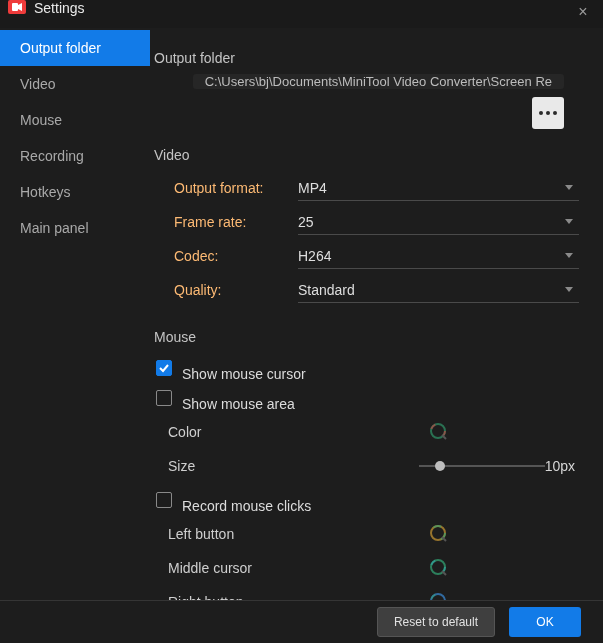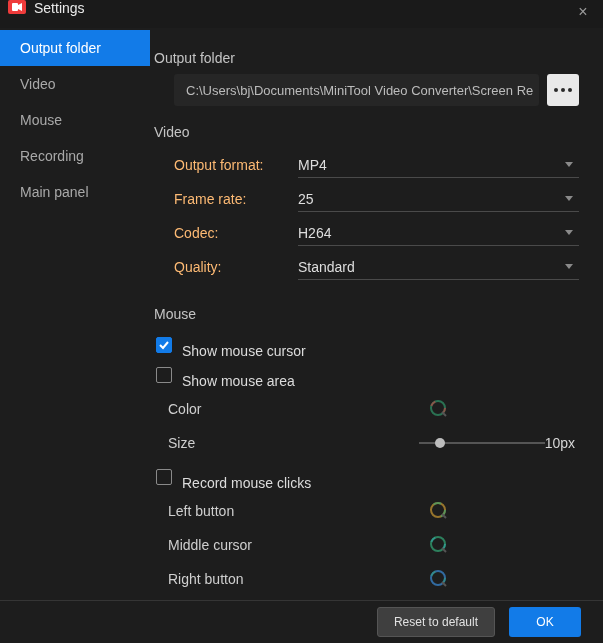--- a/index.html
+++ b/index.html
@@ -74,22 +74,23 @@
   }
   .section-title {
     color: #c4c4c4;
     font-size: 14px;
     margin: 10px 0 8px 0;
   }
   
   .folder-row {
     display: flex;
     gap: 8px;
-    margin: 8px 0 18px 20px;
+    margin: 8px 15px 18px 20px;
     align-items: flex-end;
+    flex-direction: column;
   }
   .folder-input {
     flex: 1;
     height: 32px;
     background: #262626;
     color: #bcbcbc;
     border: none;
     border-radius: 3px;
     padding: 0 12px;
     font-size: 13px;
@@ -251,20 +252,23 @@
     <div class="item">
         <span>Video</span>
       </div>
     <div class="item">
         <span>Mouse</span>
       </div>
     <div class="item">
         <span>Recording</span>
       </div>
     <div class="item">
+        <span>Hotkeys</span>
+      </div>
+    <div class="item">
         <span>Main panel</span>
       </div>
   </div>
 
   <div class="main">
     <div class="main-inner">
 
       <div class="section-title">Output folder</div>
       <div class="folder-row">
         <div class="folder-input">

